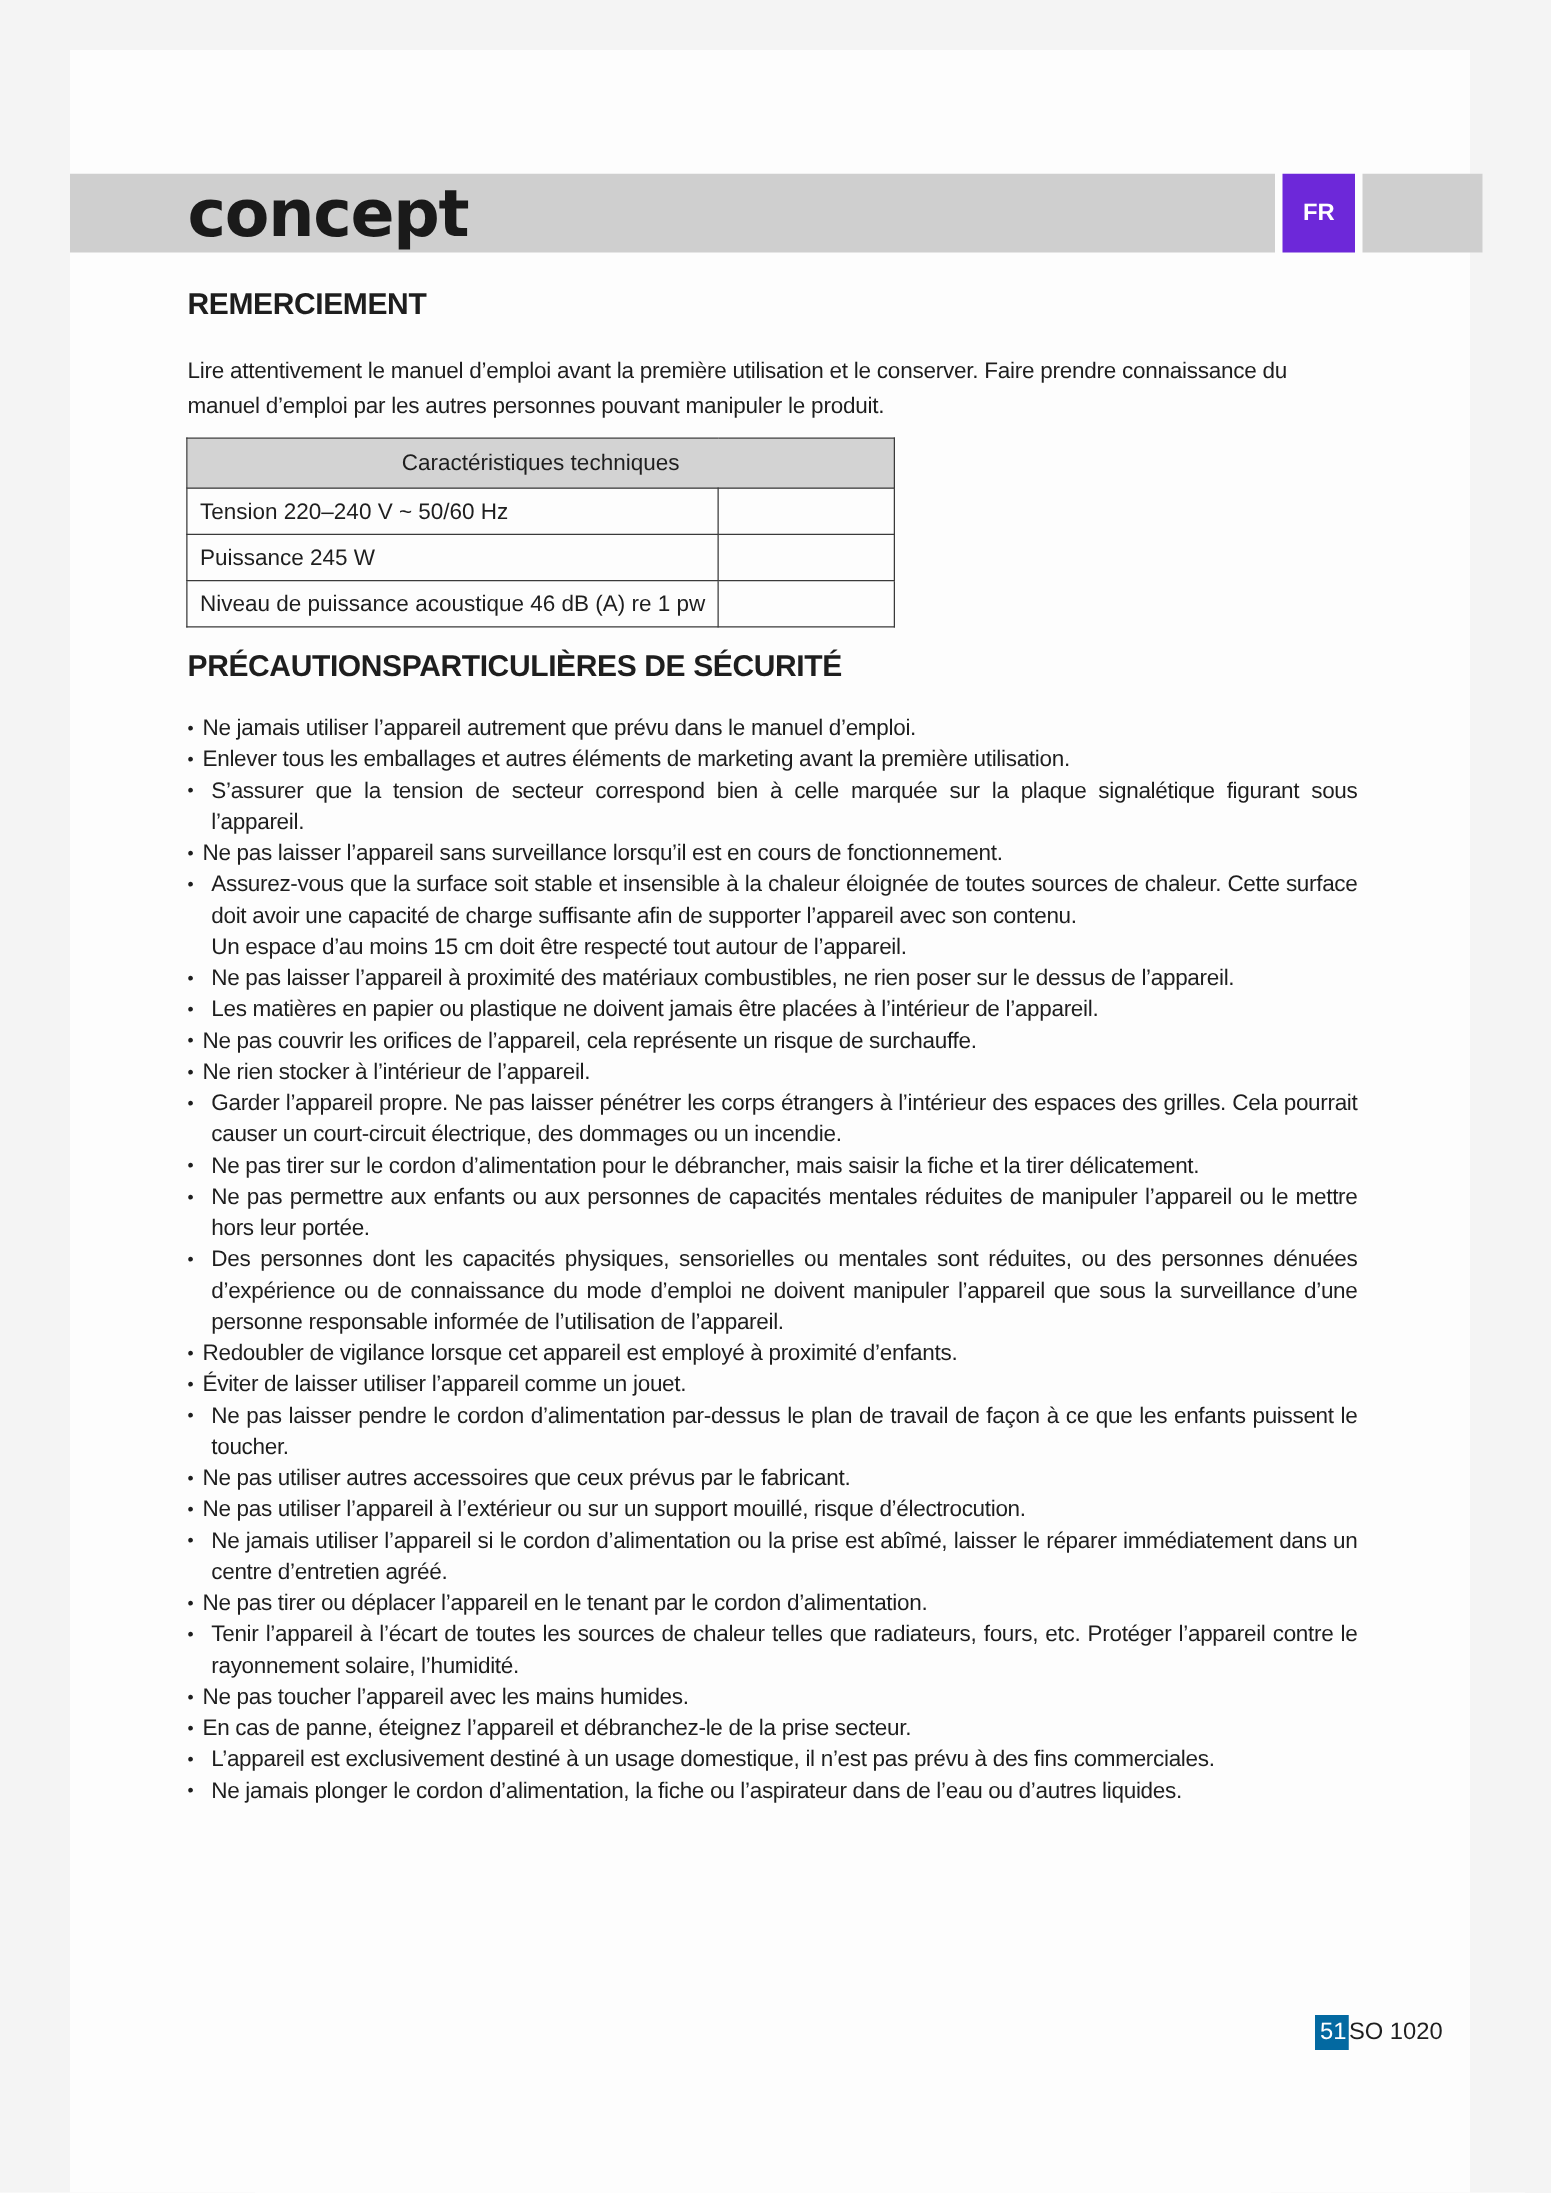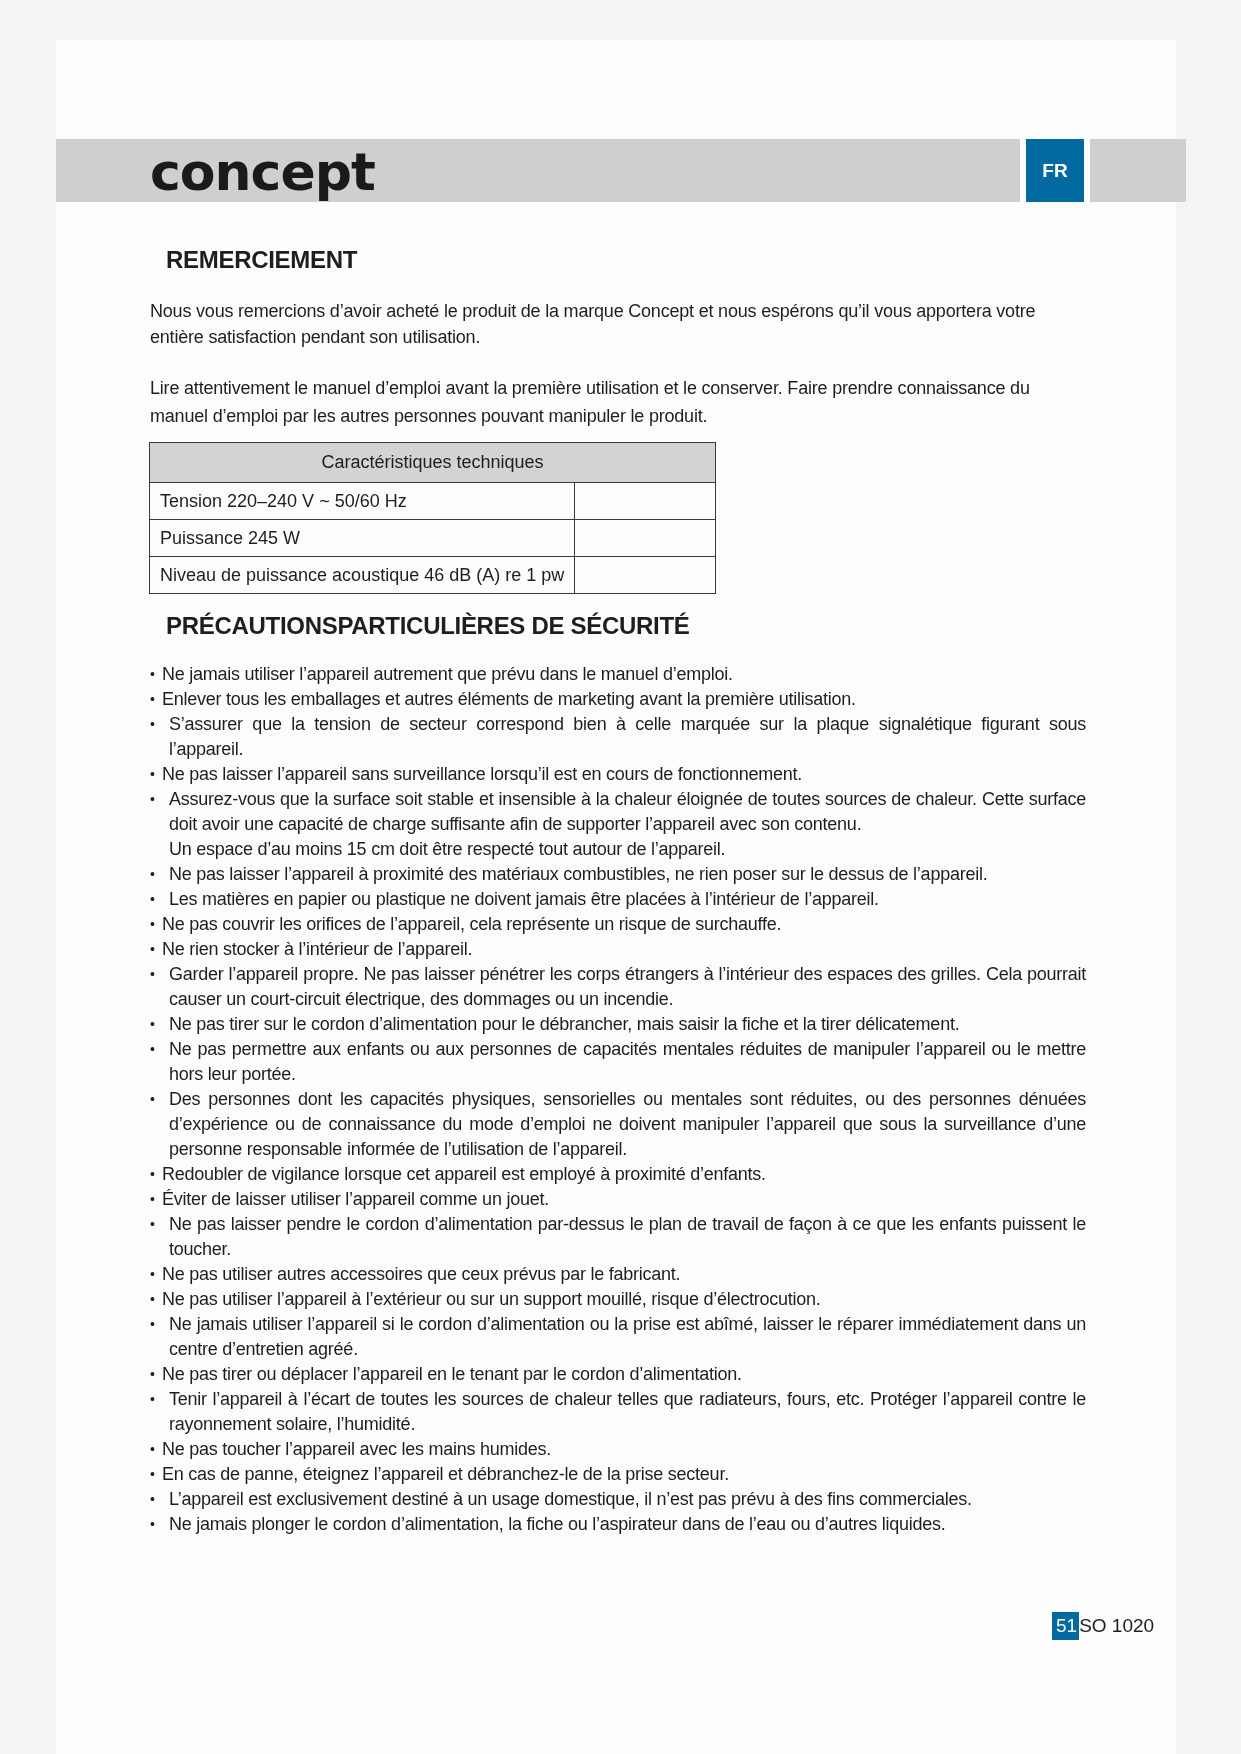--- a/index.html
+++ b/index.html
@@ -21,29 +21,29 @@
     position: absolute; left: 1090px; top: 139px; height: 63px; width: 96px;
     background: #cfcfcf;
   }
   .logo {
     position: absolute; left: 150px; top: 142px;
     font-family: "DejaVu Sans", sans-serif; font-weight: bold;
     font-size: 52px; letter-spacing: -1px; color: #1a1a1a;
   }
   .lang-badge {
     position: absolute; left: 1026px; top: 139px; width: 58px; height: 63px;
-    background: #0369a1; color: #ffffff;
+    background: #6d28d9; color: #ffffff;
     font-weight: bold; font-size: 19px;
     display: flex; align-items: center; justify-content: center;
   }
   .content {
     position: absolute; left: 150px; top: 230px; width: 936px;
   }
   h1.section {
-    margin: 16px; font-size: 24px; font-weight: bold; color: #1e1e1e;
+    margin: 0; font-size: 24px; font-weight: bold; color: #1e1e1e;
     letter-spacing: -0.3px;
   }
   p.body {
     margin: 0; font-size: 18px; line-height: 26px; letter-spacing: -0.2px;
   }
   .specs {
     border-collapse: collapse; width: 567px; font-size: 18px;
     margin-top: 12px; margin-left: -1px; border-radius: 31px;
   }
   .specs th {
@@ -75,21 +75,20 @@
 
 <div class="page"></div>
 
 <div class="header-bar"></div>
 <div class="header-bar-right"></div>
 <div class="logo">concept</div>
 <div class="lang-badge">FR</div>
 
 <div class="content">
   <h1 class="section">REMERCIEMENT</h1>
-  <p class="body" style="margin-top:24px;">Nous vous remercions d’avoir acheté le produit de la marque Concept et nous espérons qu’il vous apportera votre entière satisfaction pendant son utilisation.</p>
   <p class="body" style="margin-top:24px; line-height:28px;">Lire attentivement le manuel d’emploi avant la première utilisation et le conserver. Faire prendre connaissance du manuel d’emploi par les autres personnes pouvant manipuler le produit.</p>
 
   <table class="specs">
     <tbody>
         <tr>
       <th colspan="2">Caractéristiques techniques</th>
     </tr>
     <tr>
       <td class="c1">Tension 220–240 V ~ 50/60 Hz</td>
       <td></td>

